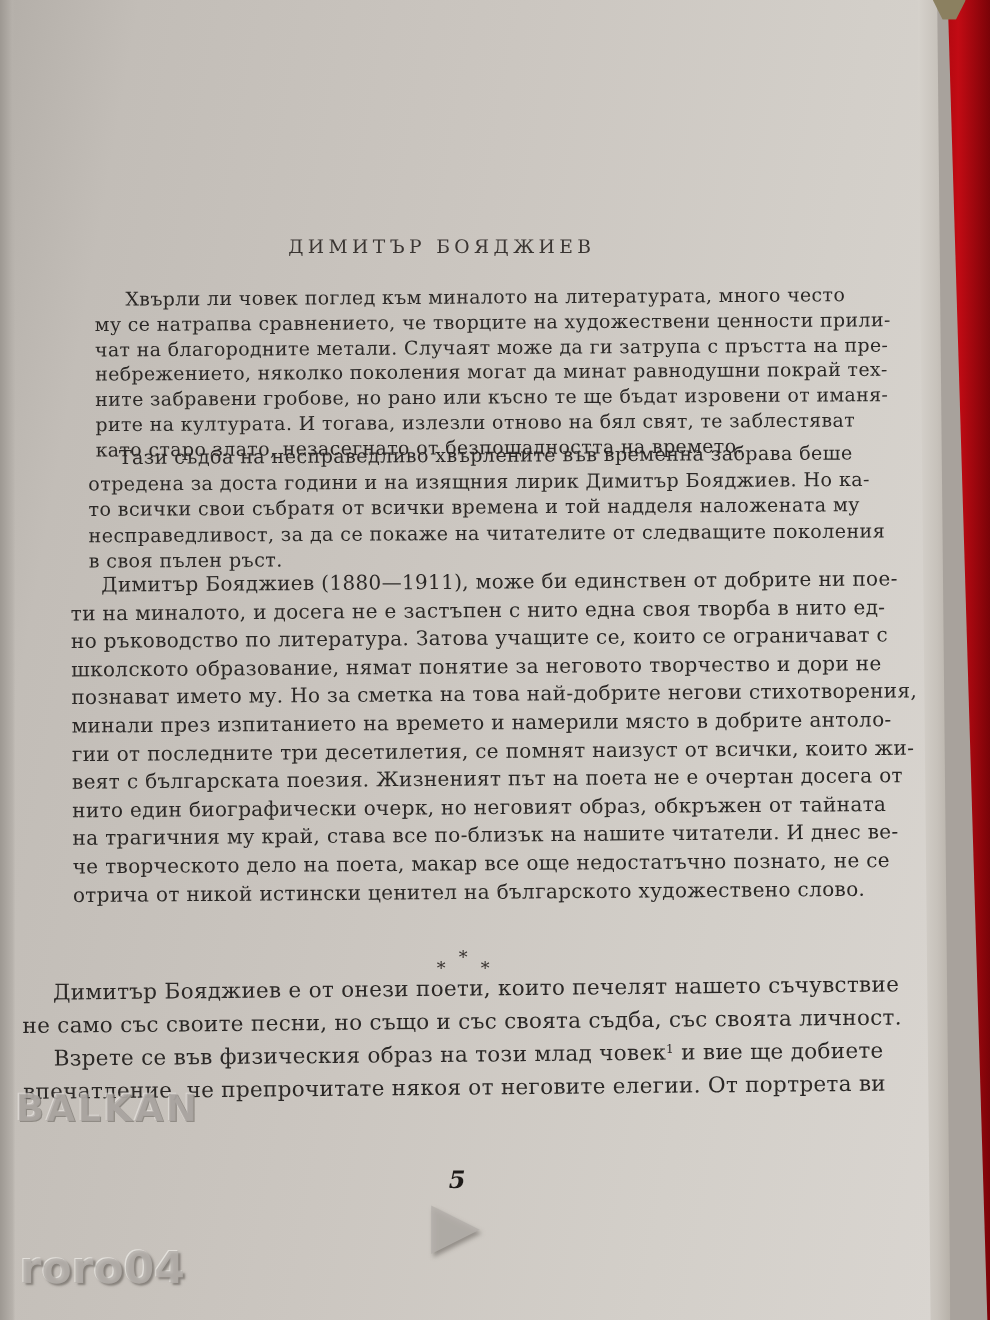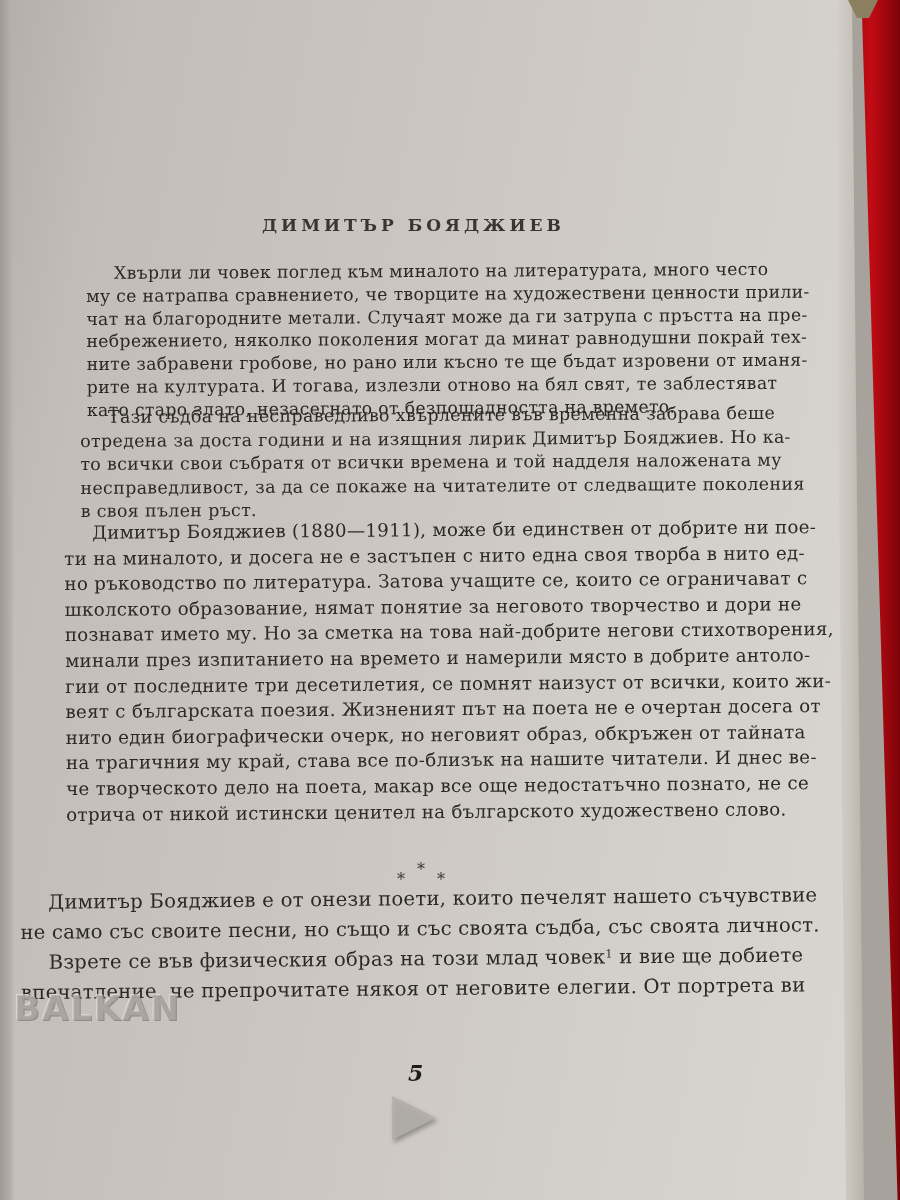--- a/index.html
+++ b/index.html
@@ -31,21 +31,21 @@
       position: absolute; top: 0; right: 22px; width: 30px; height: 18px;
       background: #8b8060;
       clip-path: polygon(0 0, 100% 0, 70% 100%, 30% 100%);
     }
     .text {
       position: absolute; color: #2b2826;
       font-family: "DejaVu Serif", serif;
       white-space: nowrap;
     }
     .title {
-      left: 262px; top: 215px; font-size: 17px; letter-spacing: 4px; color: #3a3532; font-weight: bold;
+      left: 262px; top: 215px; font-size: 17px; letter-spacing: 4px; color: #3a3532;
     }
     .block1 { left: 86px; top: 262px; font-size: 17.2px; line-height: 22.8px; letter-spacing: 0.35px; transform: rotate(-0.35deg); transform-origin: left top; }
     .block2 { left: 80px; top: 406px; font-size: 17.4px; line-height: 23.6px; letter-spacing: 0.35px; transform: rotate(-0.35deg); transform-origin: left top; }
     .block3 { left: 64px; top: 520px; font-size: 18.2px; line-height: 25.6px; letter-spacing: 0.3px; transform: rotate(-0.45deg); transform-origin: left top; }
     .line { display: block; }
     .indent { padding-left: 28px; }
     .stars {
       position: absolute; left: 395px; top: 860px; width: 60px; height: 30px;
       font-size: 16px; color: #3a3532;
     }
@@ -138,13 +138,14 @@
   <div class="page-number">5</div>
 </div>
 
 <div class="page-edge"></div>
 <div class="binding"></div>
 <div class="binding-corner"></div>
 
 <div class="watermark">
   <div class="wm-balkan">BALKAN</div>
   <div class="wm-arrow"></div>
+  <div class="wm-user">roro04</div>
 </div>
 
 </body></html>

